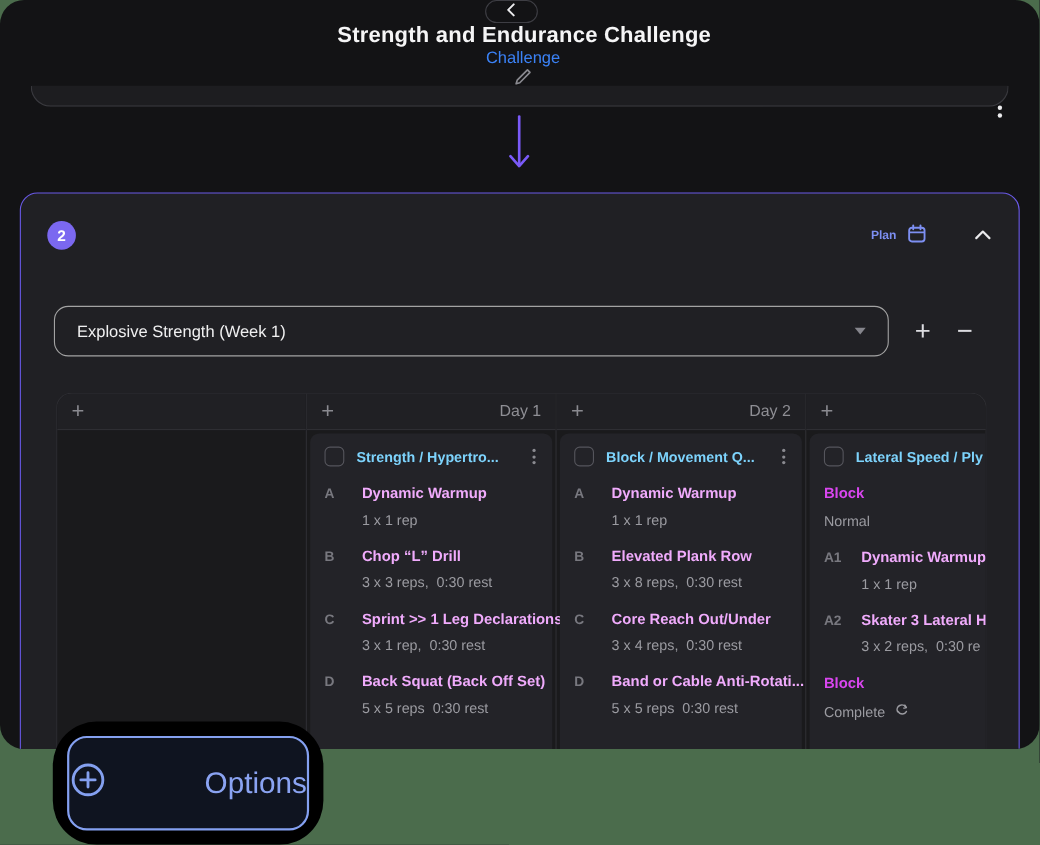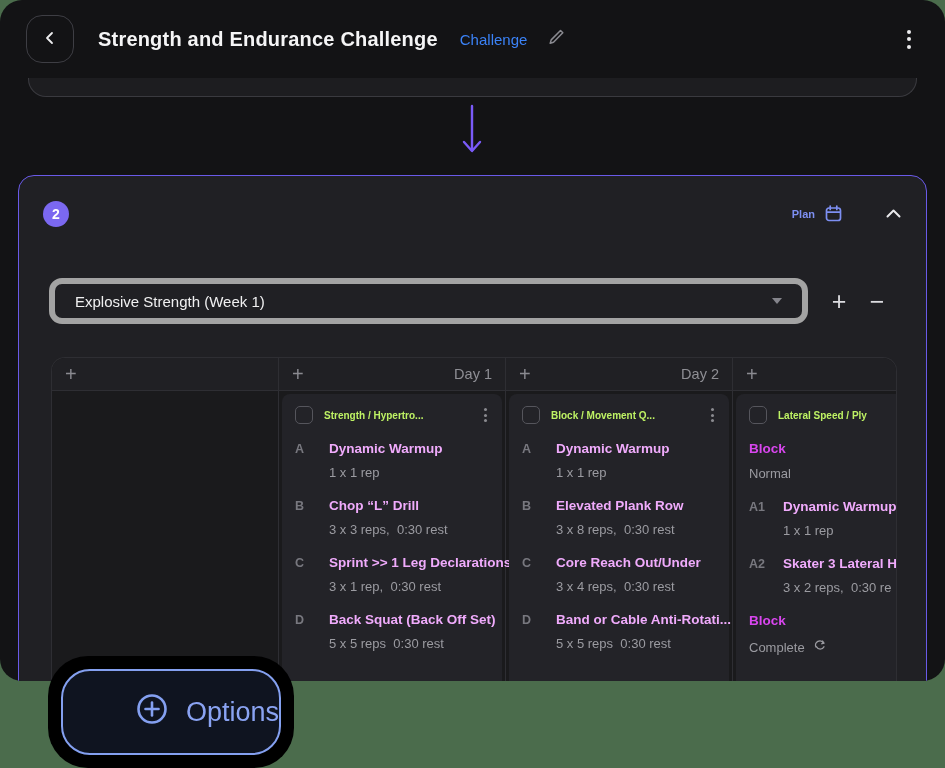--- a/index.html
+++ b/index.html
@@ -9,21 +9,21 @@
     background: #4b6c4c;
     font-family: "Liberation Sans", sans-serif;
     overflow: hidden;
   }
   
   .window {
     position: absolute; left: 0; top: 0; width: 945px; height: 681px;
     background: #131315; border-radius: 22px; overflow: hidden;
   }
   
-  .topbar { height: 78px; display: flex; align-items: center; padding: 0 30px 0 26px; }
+  .topbar { height: 78px; display: flex; align-items: center; padding: 0 30px 0 14px; flex-direction: column; }
   .back-btn {
     width: 48px; height: 48px; border: 1px solid #3e3e44; border-radius: 16px;
     background: transparent; display: flex; align-items: center; justify-content: center; cursor: pointer;
   }
   .page-title { margin-left: 24px; font-size: 20px; font-weight: 700; color: #f5f5f6; letter-spacing: .2px; }
   .type-badge { margin-left: 22px; font-size: 15px; font-weight: 500; color: #3b82f6; }
   .pencil-wrap { margin-left: 20px; display: flex; align-items: center; }
   .kebab-lg { margin-left: auto; display: flex; flex-direction: column; gap: 3.5px; cursor: pointer; padding: 4px; }
   .kebab-lg i { width: 4px; height: 4px; border-radius: 50%; background: #ececee; }
   
@@ -45,21 +45,21 @@
     color: #fff; font-size: 14px; font-weight: 700;
     display: flex; align-items: center; justify-content: center;
   }
   .step-title { margin-left: 15px; font-size: 16px; font-weight: 600; color: #f2f2f4; }
   .plan-link { margin-left: auto; display: flex; align-items: center; gap: 9px;
     color: #7d8ff2; font-size: 11px; font-weight: 600; cursor: pointer; }
   .collapse-btn { margin-left: 42px; background: none; border: none; cursor: pointer; display: flex; }
   
   .select-row { margin: 26px 30px 0; display: flex; align-items: center; }
   .select-box {
-    flex: 1; height: 46px; border: 6px solid #a3a3a3; border-radius: 13px;
+    flex: 1; height: 46px; border: 1px solid #a3a3a3; border-radius: 13px;
     display: flex; align-items: center; padding: 0 20px; font-size: 15px; color: #f0f0f1; cursor: pointer;
   }
   .caret { margin-left: auto; width: 0; height: 0;
     border-left: 5.5px solid transparent; border-right: 5.5px solid transparent; border-top: 6px solid #85858c; }
   .icon-btn { width: 38px; height: 38px; background: none; border: none; color: #dcdce0;
     font-size: 25px; font-weight: 300; display: flex; align-items: center; justify-content: center; cursor: pointer; }
   .icon-btn.add { margin-left: 12px; }
   
   .grid {
     margin: 33px 0 0 32px; width: 846px; height: 326px;
@@ -68,36 +68,36 @@
   }
   .col { width: 227px; flex: 0 0 227px; border-right: 1px solid #2e2e33; display: flex; flex-direction: column; }
   .col-head { height: 33px; flex: 0 0 33px; background: #202024; border-bottom: 1px solid #2e2e33;
     display: flex; align-items: center; justify-content: space-between; padding: 0 13px; }
   .col-plus { color: #8a8a90; font-size: 20px; font-weight: 300; line-height: 1; cursor: pointer; }
   .day-label { color: #8f8f95; font-size: 14.5px; }
   .col-body { flex: 1; }
   .wcard { margin: 3px; background: #232328; border-radius: 8px; min-height: 330px; }
   .wc-head { display: flex; align-items: center; gap: 11px; padding: 12px 13px; }
   .checkbox { width: 18px; height: 18px; flex: 0 0 18px; border: 1.5px solid #55555c; border-radius: 5px; cursor: pointer; }
-  .wc-title { flex: 1; font-size: 10px; font-weight: 600; color: #bef264;
+  .wc-title { flex: 1; font-size: 13px; font-weight: 600; color: #7dd3fc;
     white-space: nowrap; overflow: hidden; cursor: pointer; }
   .kebab-sm { display: flex; flex-direction: column; gap: 2.5px; cursor: pointer; padding: 2px; }
   .kebab-sm i { width: 3px; height: 3px; border-radius: 50%; background: #8a8a90; }
   .ex { display: flex; padding: 5px 13px 13px; }
   .ex-letter { flex: 0 0 34px; font-size: 12.5px; font-weight: 600; color: #78787f; padding-top: 1px; }
   .ex-name { font-size: 13.5px; font-weight: 600; color: #f0abfc; margin-bottom: 9px; white-space: nowrap; }
   .ex-detail { font-size: 13px; color: #9b9ba1; white-space: pre; }
   .block { padding: 5px 13px 13px; }
   .block-name { font-size: 13.5px; font-weight: 700; color: #d946ef; margin-bottom: 10px; }
   .block-sub { font-size: 13px; color: #9b9ba1; display: flex; align-items: flex-end; gap: 8px; }
   
   .options-halo { position: absolute; left: 48px; top: 656px; background: #000; border-radius: 40px; padding: 13px; }
   .options-btn {
-    width: 220px; height: 86px; background: #0f1420; border: 2px solid #84a0f0; border-radius: 29px;
-    display: flex; align-items: center; justify-content: flex-end; gap: 17px;
+    width: 220px; height: 86px; background: #0f1420; border: 2px solid #84a0f0; border-radius: 18px;
+    display: flex; align-items: center; justify-content: space-between; gap: 17px;
     color: #8aa3f2; font-size: 27px; font-weight: 500; font-family: inherit; cursor: pointer;
   }
 </style>
 </head>
 <body>
 
 <div class="window">
 
   <header class="topbar">
     <button class="back-btn">

